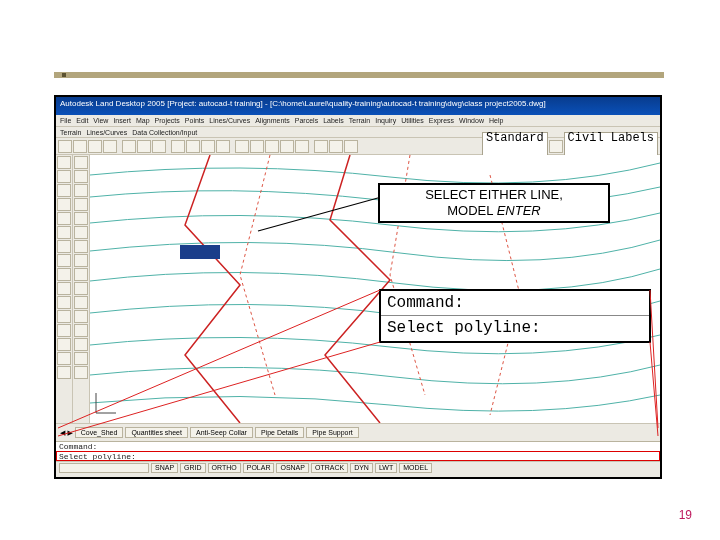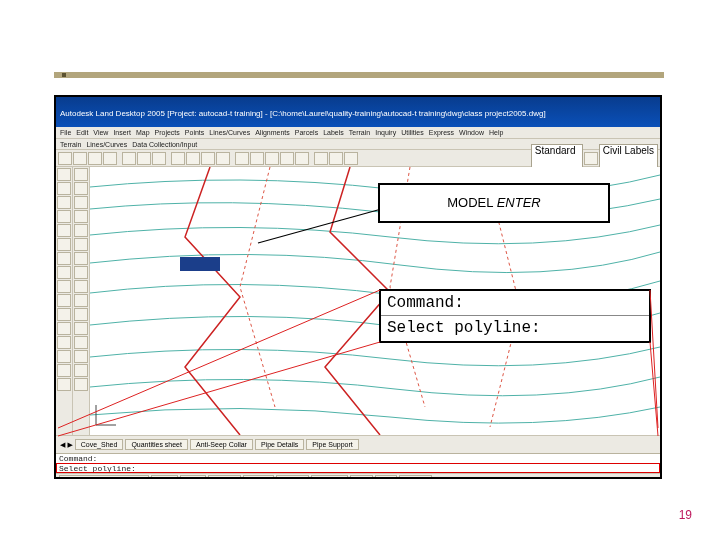--- a/index.html
+++ b/index.html
@@ -43,27 +43,27 @@
     position: absolute;
     left: 54px;
     top: 95px;
     width: 608px;
     height: 384px;
     border: 2px solid #000;
     background: #eceae3;
     overflow: hidden;
   }
   .titlebar {
-    height: 30px;
+    height: 18px;
     background: linear-gradient(#083c8e, #0a50b8);
     color: #fff;
     font-family: Tahoma, Arial, sans-serif;
     font-size: 8px;
     line-height: 14px;
-    padding: 10px 4px;
+    padding: 0 4px;
     white-space: nowrap;
     overflow: hidden;
   }
   .menubar {
     height: 12px;
     background: #eceae3;
     border-bottom: 1px solid #c9c4b4;
     display: flex;
     gap: 5px;
     padding: 0 4px;
@@ -98,22 +98,22 @@
   .toolbar .btn {
     width: 14px; height: 13px;
     background: #f4f2ea;
     border: 1px solid #b9b39e;
   }
   .toolbar .sep { width: 3px; }
   .toolbar .combo {
     height: 28px;
     background: #fff;
     border: 1px solid #a9a38e;
-    font-family: Liberation Sans, sans-serif;
-    font-size: 10px;
+    font-family: Liberation Mono, monospace;
+    font-size: 12px;
     line-height: 11px;
     padding: 0 3px;
     min-width: 52px;
   }
   .workarea {
     display: flex;
     height: 268px;
     background: #fff;
   }
   .toolcol {
@@ -401,20 +401,21 @@
       <div class="chip">OSNAP</div>
       <div class="chip">OTRACK</div>
       <div class="chip">DYN</div>
       <div class="chip">LWT</div>
       <div class="chip">MODEL</div>
     </div>
 
   </div>
 
   <div class="callout">
+    <span class="l1">SELECT EITHER LINE,</span>
     <span>
       <span>MODEL </span><span class="enter">ENTER</span>
     </span>
   </div>
 
   <div class="cmdzoom">
     <div class="row">Command:</div>
     <div class="row">Select polyline:</div>
   </div>
 

